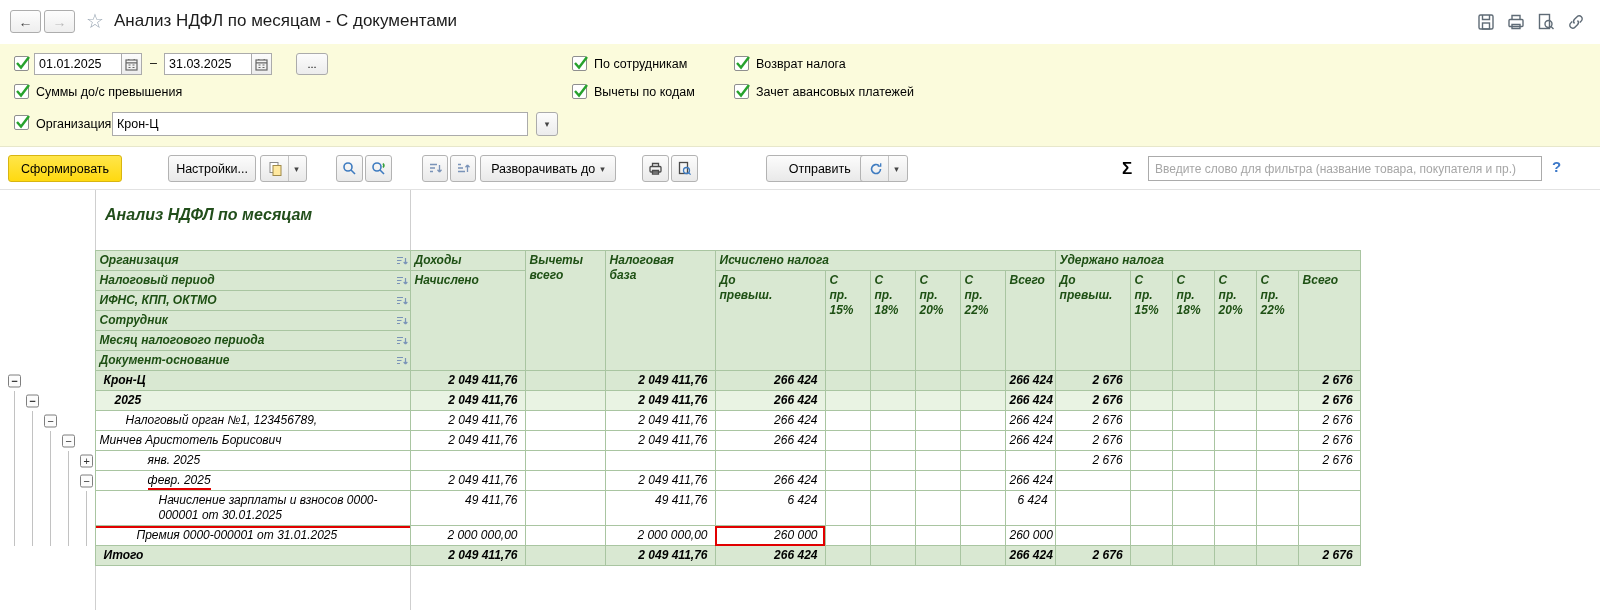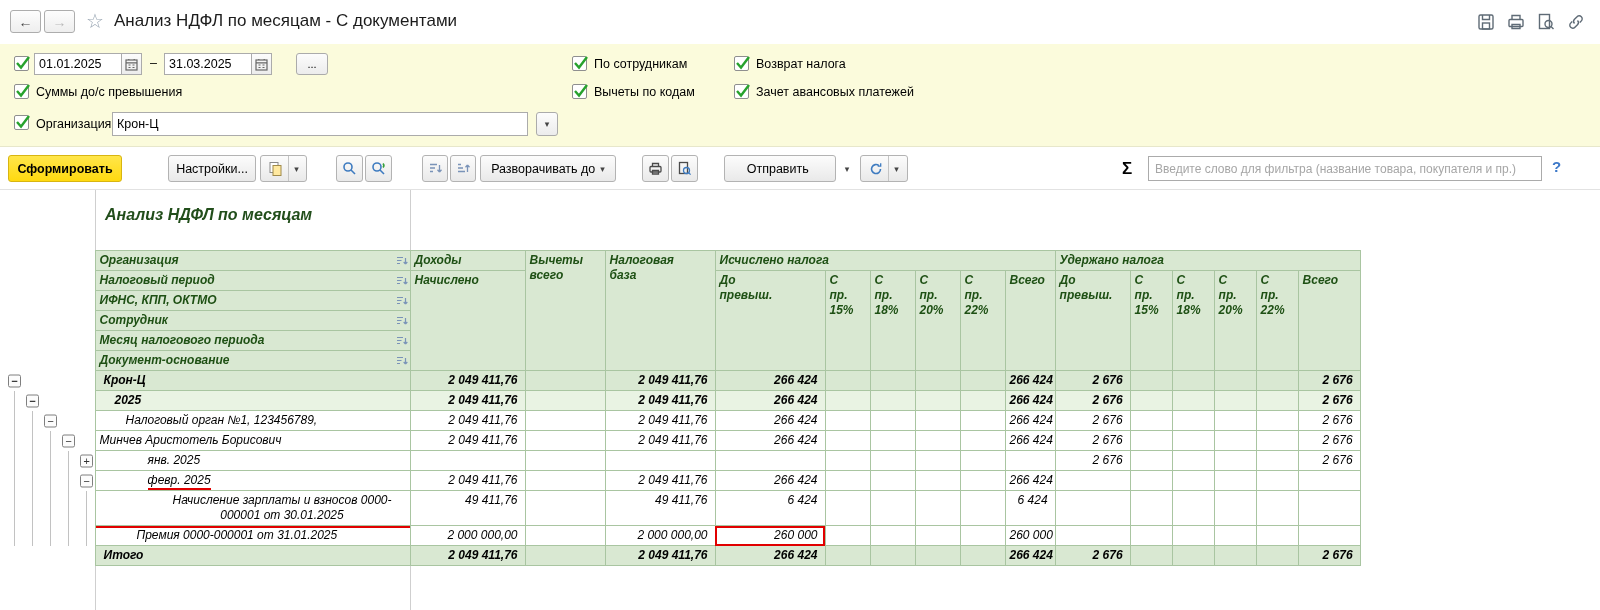--- a/index.html
+++ b/index.html
@@ -30,21 +30,21 @@
   .sq-btn { position:absolute; height:22px; border:1px solid #ABABAB;
     background:linear-gradient(#FCFCFC,#ECECEC); display:flex; align-items:center;
     justify-content:center; font-size:11px; cursor:pointer; }
 
   
   .toolbar { position:absolute; top:147px; left:0; width:1600px; height:43px; background:#fff;
     border-bottom:1px solid #E2E2E2; }
   .btn { position:absolute; top:8px; height:27px; border:1px solid #B3B3B3; border-radius:3px;
     background:linear-gradient(#FCFCFC,#E9E9E9); font-size:12.5px; display:flex;
     align-items:center; justify-content:center; gap:5px; cursor:pointer; white-space:nowrap; }
-  .btn-yellow { background:linear-gradient(#FFE64A,#FFD910); border-color:#D8B511; font-weight:bold; }
+  .btn-yellow { background:linear-gradient(#FFE64A,#FFD910); border-color:#D8B511; font-weight:normal; }
   .car { font-size:9px; color:#444; }
   .split-div { width:1px; height:100%; background:#C4C4C4; margin:0; }
   .sigma { position:absolute; left:1122px; top:12px; font-size:17px; font-weight:bold; }
   .help-q { position:absolute; left:1552px; top:11px; font-size:15px; font-weight:bold; color:#3C78C8; cursor:pointer; }
   .filter-input { position:absolute; left:1148px; top:9px; width:394px; height:25px;
     border:1px solid #ABABAB; font-family:"Liberation Sans",sans-serif; font-size:12px; padding:0 6px; color:#333; }
   .filter-input::placeholder { color:#A6A6A6; }
 
   
   .report { position:absolute; top:190px; left:0; width:1600px; height:420px; background:#fff;font-style:italic; }
@@ -230,21 +230,21 @@
         <path d="M4.5 9.5h6v3.5h-6z"></path>
       </svg>
   </div>
   <div class="btn" style="left:671px; width:27px;">
     <svg width="15" height="15" viewBox="0 0 15 15" fill="none" stroke="#4A4A4A" stroke-width="1.3">
         <rect x="2.5" y="1.5" width="8" height="11"></rect>
         <circle cx="9.5" cy="9.5" r="3" stroke="#3E7BC0"></circle>
         <path d="M11.6 11.6l2 2" stroke="#3E7BC0"></path>
       </svg>
   </div>
-  <div class="btn" style="left:724px; width:112px;gap:36px;">
+  <div class="btn" style="left:766px; width:112px;gap:36px;">
     <svg width="14" height="13" viewBox="0 0 14 13" fill="none" stroke="#666" stroke-width="1.3">
         <path d="M1.5 2h11L8.5 7v4.5l-3-1.5V7z"></path>
       </svg>
     <span>Отправить</span>
       <span class="car">▾</span>
   </div>
   <div class="btn" style="left:860px; width:48px; padding:0 5px;">
     <svg width="14" height="14" viewBox="0 0 14 14" fill="none" stroke="#3E7BC0" stroke-width="1.6">
         <path d="M11.5 7a4.5 4.5 0 1 1-1.6-3.4"></path>
         <path d="M11.7 1.2v3h-3" stroke-width="1.3"></path>
@@ -481,21 +481,21 @@
           <td class="num"></td>
         </tr>
         <tr class="w">
           <td class="tree">
             <div class="tree-line" style="left: 14px;"></div>
             <div class="tree-line" style="left: 32px;"></div>
             <div class="tree-line" style="left: 50px;"></div>
             <div class="tree-line" style="left: 68px;"></div>
             <div class="tree-line" style="left: 86px;"></div>
           </td>
-          <td class="lbl" style="padding-left: 63px; text-align: center;"><span>Начисление зарплаты и взносов 0000-000001 от 30.01.2025</span></td>
+          <td class="lbl" style="padding-left: 63px;"><span>Начисление зарплаты и взносов 0000-000001 от 30.01.2025</span></td>
           <td class="num">49 411,76</td>
           <td class="num"></td>
           <td class="num">49 411,76</td>
           <td class="num">6 424</td>
           <td class="num"></td>
           <td class="num"></td>
           <td class="num"></td>
           <td class="num"></td>
           <td class="num">6 424</td>
           <td class="num"></td>

